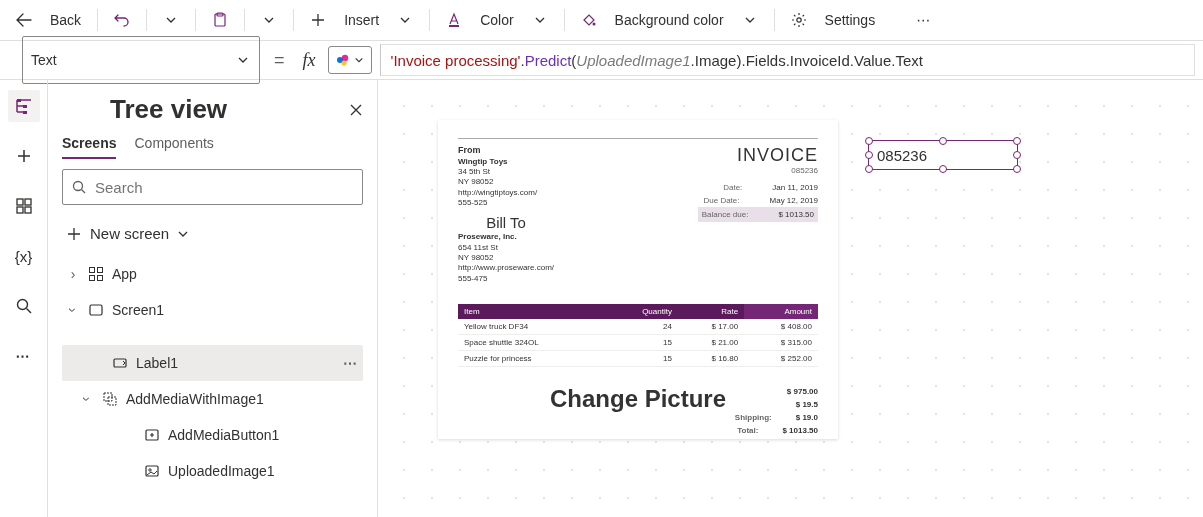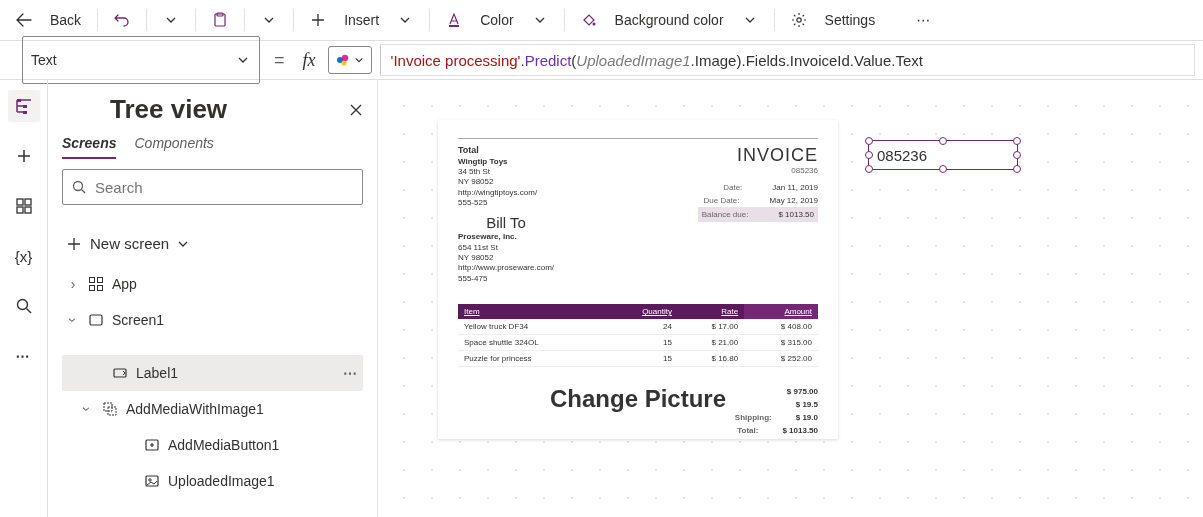--- a/index.html
+++ b/index.html
@@ -29,23 +29,23 @@
 
 .rail { width: 48px; border-right: 1px solid #e1dfdd; display: flex; flex-direction: column; align-items: center; padding-top: 10px; gap: 18px; }
 .rail-btn { width: 32px; height: 32px; display: flex; align-items: center; justify-content: center; cursor: pointer; border-radius: 2px; }
 .rail-btn.active { background: #f3f2f1; }
 
 
 .tree-panel { width: 330px; border-right: 1px solid #e1dfdd; padding: 14px 14px 0 14px; }
 .tree-head { display: flex; justify-content: space-between; align-items: center; margin-bottom: 10px; }
 .tree-title { font-size: 26px; font-weight: 600; margin-left: 48px; }
 .tabs { display: flex; gap: 18px; margin-bottom: 10px; }
-.tab { font-size: 14px; padding-bottom: 6px; cursor: pointer; color: #605e5c; font-style: italic; }
+.tab { font-size: 14px; padding-bottom: 6px; cursor: pointer; color: #605e5c; }
 .tab.active { color: #323130; font-weight: 600; border-bottom: 2px solid #742774; }
-.search-box { height: 36px; border: 1px solid #8a8886; border-radius: 2px; display: flex; align-items: center; padding: 0 8px; gap: 8px; margin-bottom: 24px; }
+.search-box { height: 36px; border: 1px solid #8a8886; border-radius: 2px; display: flex; align-items: center; padding: 0 8px; gap: 8px; margin-bottom: 14px; }
 .search-box input { border: none; outline: none; flex: 1; font-size: 15px; background: transparent; }
 .new-screen { display: flex; align-items: center; gap: 8px; padding: 6px 4px; cursor: pointer; font-size: 15px; margin-bottom: 8px; }
 .tree-list { font-size: 14px; }
 .tree-item { display: flex; align-items: center; gap: 8px; height: 36px; padding: 0 4px; cursor: pointer; border-radius: 2px; }
 .tree-item.selected { background: #edebe9; margin-top: 17px; }
 .tree-item .expand { width: 14px; display: flex; justify-content: center; color: #605e5c; }
 .tree-item .more { margin-left: auto; color: #605e5c; letter-spacing: 2px; font-weight: bold; }
 .indent1 { padding-left: 18px; }
 .indent2 { padding-left: 50px; }
 .indent3 { padding-left: 82px; }
@@ -60,21 +60,21 @@
 .inv-title { text-align: right; }
 .inv-title .big { font-size: 18px; font-weight: 400; letter-spacing: 1px; }
 .inv-title .num { font-size: 8px; color: #666; }
 .inv-meta { margin-top: 6px; }
 .inv-row { display: flex; justify-content: flex-end; gap: 30px; font-size: 8px; padding: 2px 0; }
 .inv-row .k { color: #666; }
 .inv-row.bal { background: #e8dfe8; padding: 3px 4px; }
 .inv-billto { margin-top: 4px; font-size: 8px; line-height: 1.3; }
 .inv-billto .h { font-weight: normal; font-size: 15px; text-align: center; }
 .inv-table { margin-top: 20px; width: 100%; border-collapse: collapse; font-size: 8px; }
-.inv-table th { background: #5b1a5b; color: #fff; text-align: left; padding: 3px 6px; font-weight: normal; text-decoration: underline; }
+.inv-table th { background: #5b1a5b; color: #fff; text-align: left; padding: 3px 6px; font-weight: normal; }
 .inv-table th.r, .inv-table td.r { text-align: right; }
 .inv-table th.r:last-child { background: #742774; }
 .inv-table td { padding: 3px 6px; border-bottom: 0.5px solid #eee; }
 .inv-change { text-align: center; font-size: 24px; font-weight: 600; margin-top: 18px; position: relative; }
 .inv-totals { position: absolute; right: 0; top: 0; font-size: 8px; text-align: right; }
 .inv-totals .trow { display: flex; justify-content: flex-end; gap: 24px; padding: 2px 0; }
 .inv-totals .k { color: #666; }
 
 
 .sel-label { position: absolute; left: 490px; top: 60px; width: 150px; height: 30px; border: 1px solid #742774; background: #fff; display: flex; align-items: center; padding: 0 8px; font-size: 15px; }
@@ -342,21 +342,21 @@
     </div>
   </div>
 
   <div class="canvas">
     <div class="dots"></div>
 
     <div class="invoice-card">
       <div class="inv-top">
         <div>
           <div class="inv-from">
-            <div class="h">Total</div>
+            <div class="h">From</div>
             <div style="font-weight:bold">Wingtip Toys</div>
             <div>34 5th St</div>
             <div>NY 98052</div>
             <div>http://wingtiptoys.com/</div>
             <div>555-525</div>
           </div>
           <div class="inv-billto">
             <div class="h">Bill To</div>
             <div style="font-weight:bold">Proseware, Inc.</div>
             <div>654 11st St</div>

